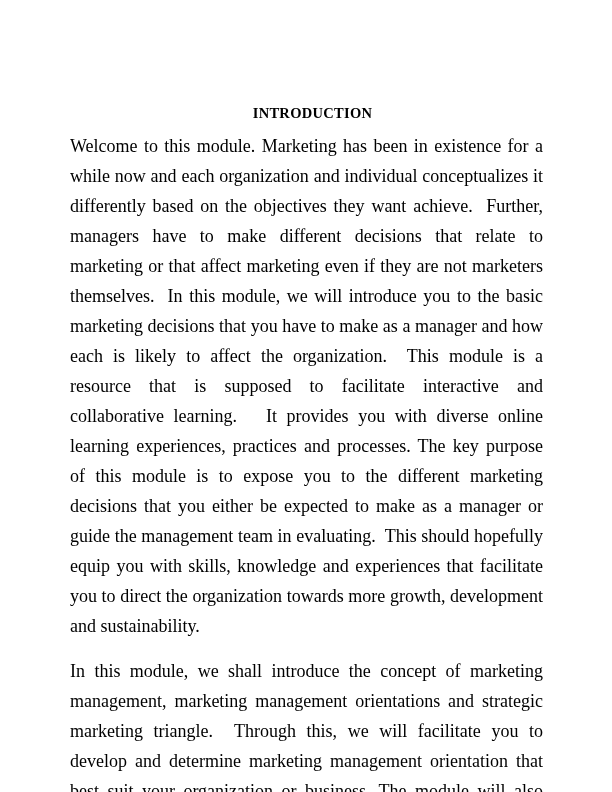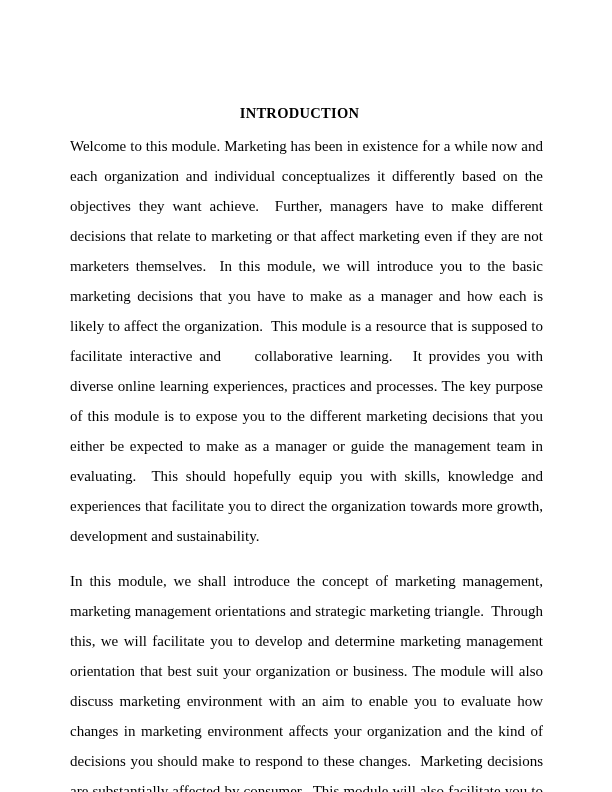--- a/index.html
+++ b/index.html
@@ -18,37 +18,37 @@
   .page {
     position: relative;
     width: 612px;
     height: 792px;
     box-sizing: border-box;
     background: #ffffff;
   }
   .doc-title {
     position: absolute;
     top: 93px;
-    left: 63px;
+    left: 76px;
     width: 473px;
     text-align: center;
     font-size: 14.5px;
     font-weight: bold;
     letter-spacing: 0.3px;
     line-height: 20px;
   }
   .body-text {
     position: absolute;
     top: 131px;
     left: 70px;
     width: 473px;
   }
   p.para {
     margin: 0 0 15px 0;
-    font-size: 15px;
+    font-size: 18px;
     line-height: 30px;
     text-align: justify;
     text-justify: inter-word;
     white-space: pre-wrap;
     hyphens: none;
   }
   p.para:last-child {
     margin-bottom: 0;
   }
 </style>

